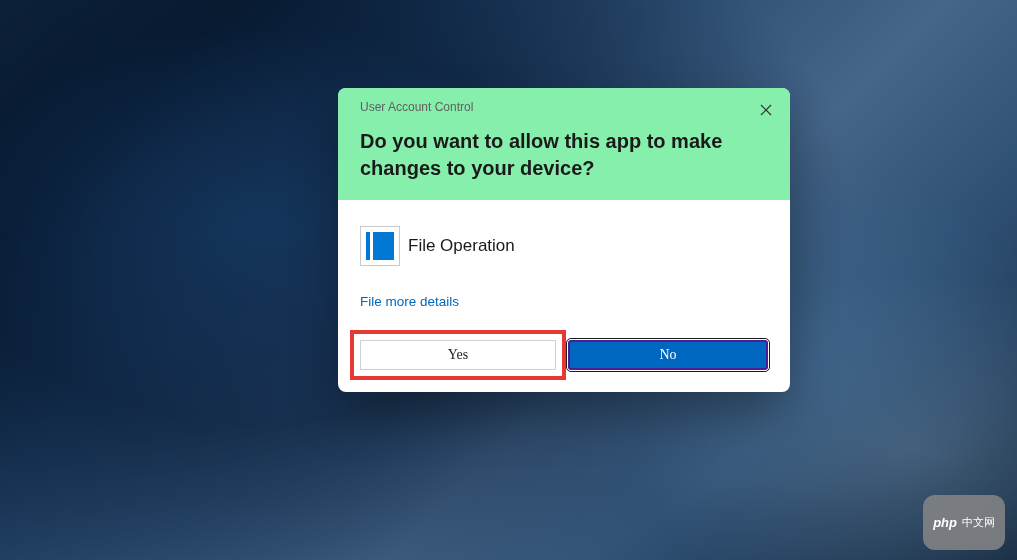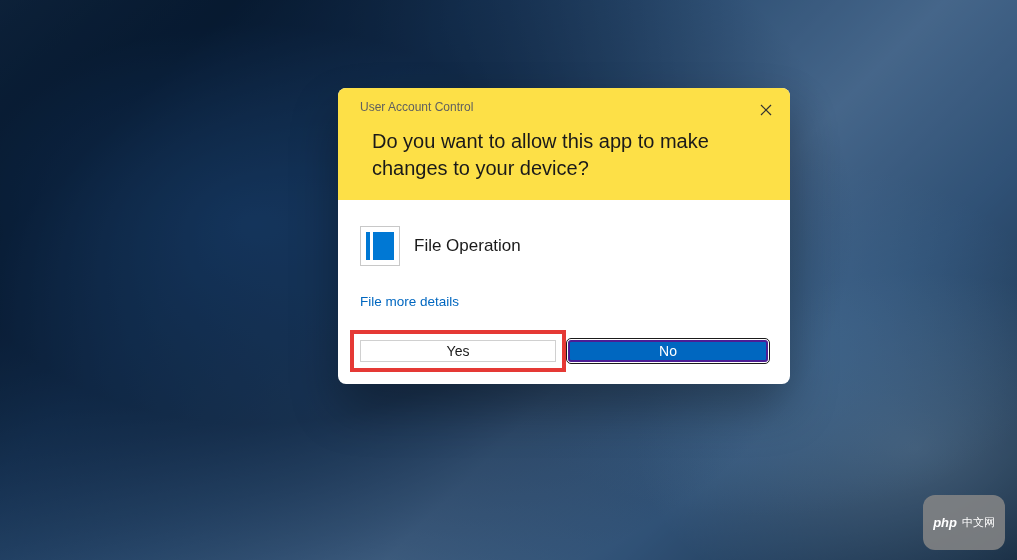--- a/index.html
+++ b/index.html
@@ -36,38 +36,37 @@
       left: 338px;
       top: 88px;
       width: 452px;
       background: #ffffff;
       border-radius: 8px;
       box-shadow: 0 24px 48px rgba(0,0,0,0.3);
       overflow: hidden;
     }
     
     .dialog-header {
-      background: #fde047;
+      background: #86efac;
       padding: 12px 22px 18px 22px;
       position: relative;
     }
     
     .dialog-title-small {
       font-size: 12px;
       color: #606060;
       margin-bottom: 14px;
       font-weight: 400;
     }
     
     .dialog-question {
       font-size: 20px;
       color: #1a1a1a;
       line-height: 1.35;
-      font-weight: 400;
-      margin-left: 12px;
+      font-weight: 700;
     }
     
     .close-btn {
       position: absolute;
       top: 10px;
       right: 12px;
       width: 24px;
       height: 24px;
       background: transparent;
       border: none;
@@ -84,21 +83,21 @@
     }
     
     .dialog-body {
       padding: 26px 22px 22px 22px;
       background: #ffffff;
     }
     
     .app-row {
       display: flex;
       align-items: center;
-      gap: 14px;
+      gap: 8px;
       margin-bottom: 26px;
     }
     
     .app-icon {
       width: 40px;
       height: 40px;
       border: 1px solid #c8c8c8;
       background: #ffffff;
       display: flex;
       align-items: center;
@@ -145,24 +144,24 @@
     }
     
     .dialog-footer {
       padding: 8px 22px 22px 22px;
       display: flex;
       gap: 8px;
     }
     
     .btn {
       flex: 1;
-      height: 22px;
+      height: 30px;
       font-size: 14px;
       cursor: pointer;
-      font-family: Liberation Sans, sans-serif;
+      font-family: Liberation Serif, serif;
     }
     
     .btn-yes-wrap {
       border: 4px solid #e53935;
       padding: 6px;
       margin: -10px -6px -10px -10px;
       flex: 1;
       display: flex;
     }
     

